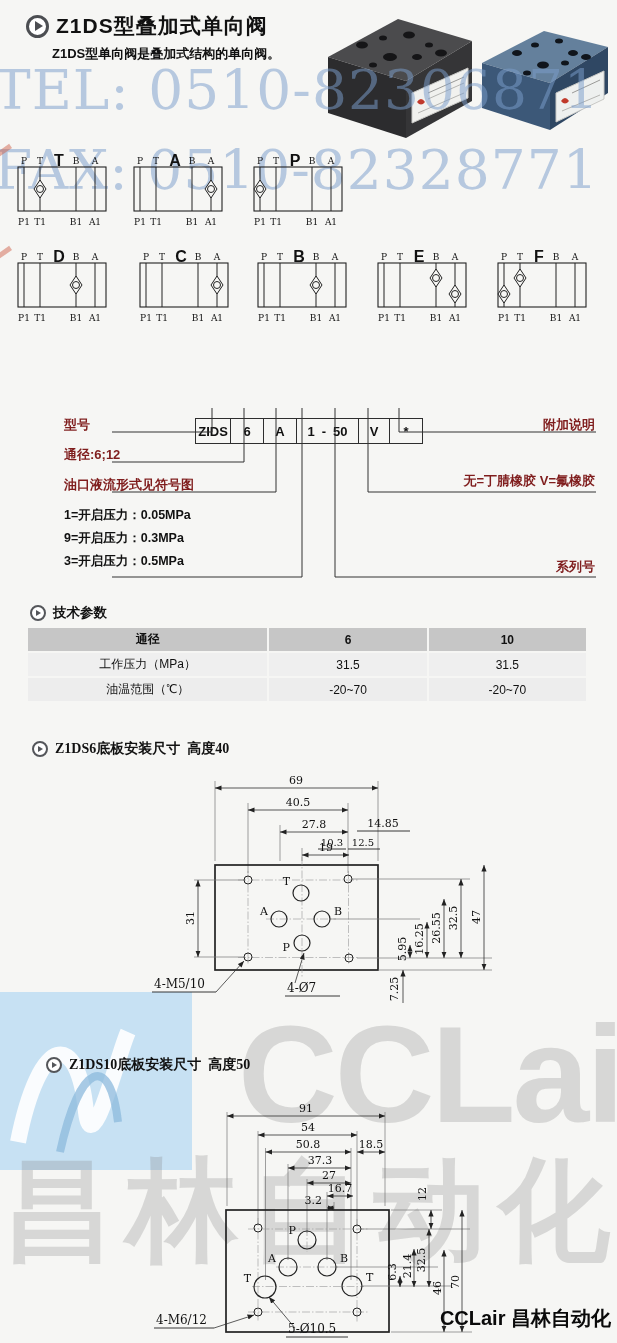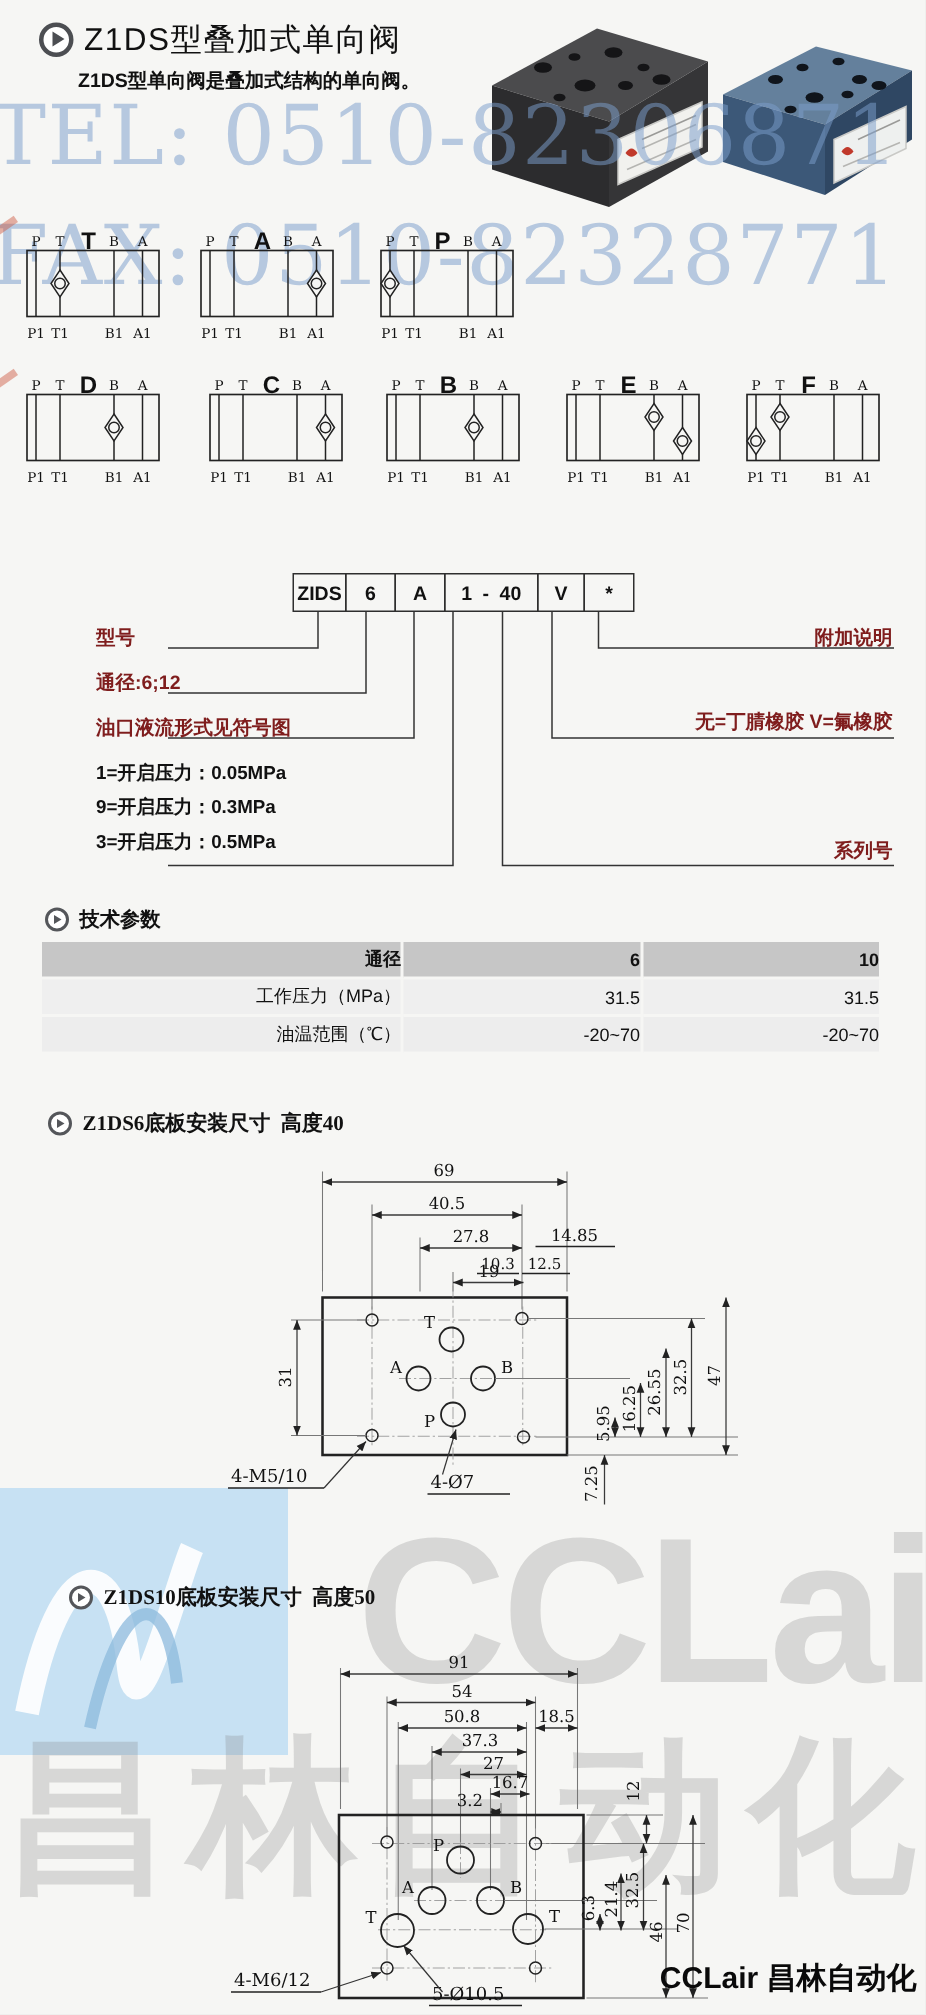--- a/index.html
+++ b/index.html
@@ -7,36 +7,36 @@
         font-family:"Liberation Sans",sans-serif;color:#111;}
   .abs{position:absolute;}
   
   .sec{position:absolute;display:flex;align-items:center;gap:7px;}
   .ic{border-radius:50%;background:#fff;display:flex;align-items:center;justify-content:center;flex:0 0 auto;}
   .ic-s{width:12px;height:12px;border:2.5px solid #54565a;}
   .ic-l{width:17px;height:17px;border:3px solid #4c4e52;}
   .tri-s{width:0;height:0;border-left:5.5px solid #54565a;border-top:3.5px solid transparent;border-bottom:3.5px solid transparent;margin-left:1px;}
   .tri-l{width:0;height:0;border-left:8px solid #4c4e52;border-top:5px solid transparent;border-bottom:5px solid transparent;margin-left:2px;}
   .sec .t{font-weight:bold;font-size:14px;white-space:pre;font-family:Liberation Serif, serif;}
-  .title-t{font-weight:normal;font-size:21px;letter-spacing:1px;}
+  .title-t{font-weight:bold;font-size:21px;letter-spacing:1px;}
   .subtitle{position:absolute;left:52px;top:45px;font-size:13px;font-weight:600;}
   
   .wm-line{position:absolute;white-space:nowrap;font-family:"DejaVu Serif",serif;
            color:rgba(122,158,203,.52);font-size:55px;letter-spacing:1px;}
   .wm-big{position:absolute;font-weight:bold;color:rgba(125,125,125,.25);white-space:nowrap;}
   
   .mc{position:absolute;left:196px;top:382px;display:flex;}
   .mc .c{height:24px;border:1px solid #2e2e2e;margin-left:-1px;display:flex;align-items:center;
-         justify-content:center;font-size:13px;font-weight:600;}
+         justify-content:center;font-size:13px;font-weight:600;margin-top:36px;}
   .lbl{position:absolute;font-size:13px;font-weight:600;color:#7f1d1d;white-space:nowrap;}
   .lbl.r{text-align:left;}
   .plines{position:absolute;left:64px;top:504px;font-size:12.5px;font-weight:600;line-height:23px;}
   
   .tt{position:absolute;left:28px;top:628px;width:560px;border-collapse:collapse;font-size:12px;}
-  .tt td{text-align:right;padding:3px 0;border-right:2px solid #f6f6f4;border-bottom:2px solid #f6f6f4;}
+  .tt td{text-align:center;padding:3px 0;border-right:2px solid #f6f6f4;border-bottom:2px solid #f6f6f4;}
   .tt tr.h td{background:#c6c6c6;font-weight:600;}
   .tt tr.r1 td{background:#efefef;}
   .tt tr.r2 td{background:#e2e2e2;}
   .tt tr.r3 td{background:#ededed;margin-top:36px;}
   
   svg.draw{position:absolute;}
   svg.draw line.ext{stroke:#777;stroke-width:.7;}
   svg.draw line.dl{stroke:#3a3a3a;stroke-width:.85;}
   svg.draw line.ul{stroke:#222;stroke-width:.9;}
   svg.draw line.cl{stroke:#999;stroke-width:.6;stroke-dasharray:8 2 1.5 2;}
@@ -276,21 +276,21 @@
       </svg>
     </div>
 
   <div class="mc">
     <div class="c" style="width:34px">ZIDS</div>
     <div class="c" style="width:32px">6</div>
     <div class="c" style="width:32px">A</div>
     <div class="c" style="width:61px;gap:7px">
       <span>1</span>
         <span>-</span>
-        <span>40</span>
+        <span>50</span>
     </div>
     <div class="c" style="width:30px">V</div>
     <div class="c" style="width:32px">*</div>
   </div>
   <svg class="abs" style="left:0;top:380px" width="617" height="210">
     <g stroke="#333" stroke-width="1" fill="none">
       <path d="M212,28 V52 H112"></path>
         <path d="M244,28 V82 H112"></path>
         <path d="M276,28 V112 H112"></path>
       <path d="M302,28 V197 H112"></path>

